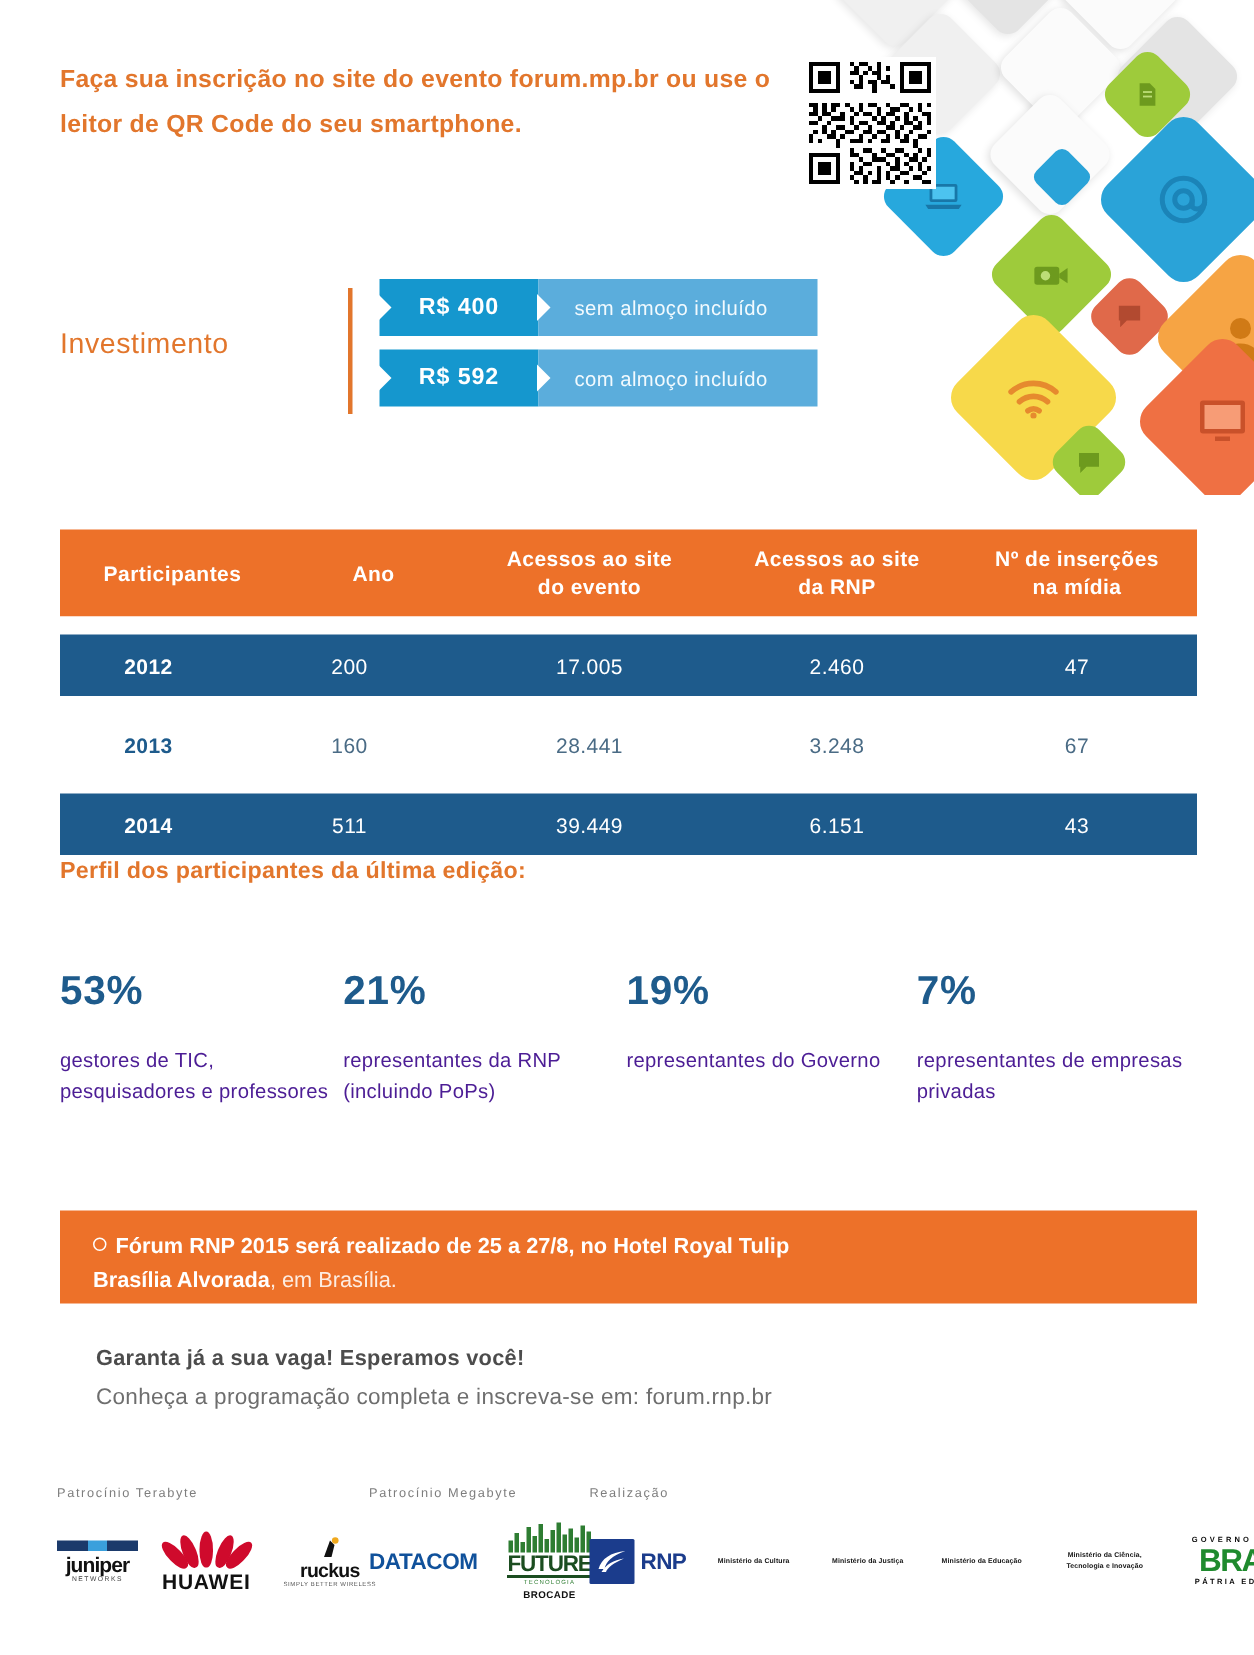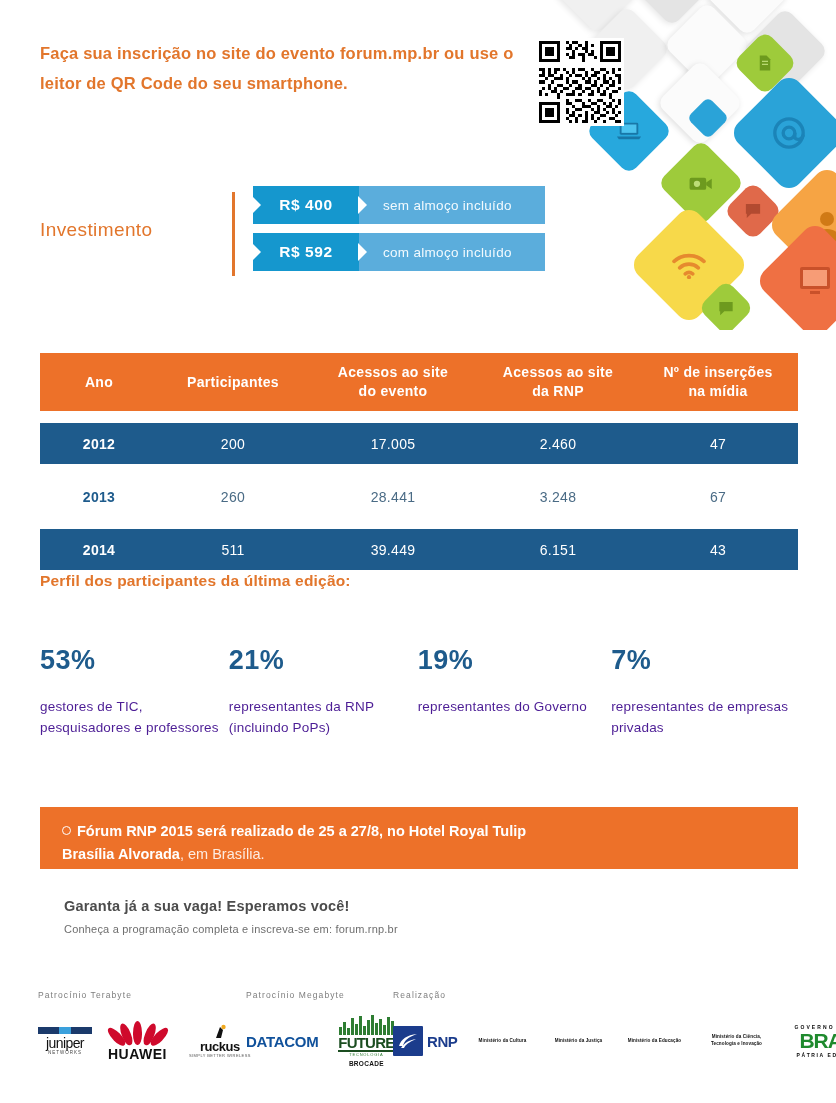--- a/index.html
+++ b/index.html
@@ -92,34 +92,34 @@
             font-size: 14.5px; line-height: 1.62; }
   #banner b { font-weight: bold; }
   #banner .light { color: #fdece1; font-weight: normal; }
   .ring { display: inline-block; width: 9px; height: 9px; border: 1.6px solid #fff;
           border-radius: 50%; margin-right: 6px; vertical-align: 1px; }
 
   
   #cta { position: absolute; left: 64px; top: 898px; }
   #cta .l1 { color: #4c4c4c; font-size: 14.5px; font-weight: bold;
              letter-spacing: .2px; margin-bottom: 9px; }
-  #cta .l2 { color: #6e6e6e; font-size: 11px; letter-spacing: .2px; }
+  #cta .l2 { color: #6e6e6e; font-size: 15px; letter-spacing: .2px; }
 
   
   #footer { position: absolute; left: 38px; top: 990px; width: 770px; }
   .fgroup { position: absolute; top: 0; }
   .fgroup .flabel { color: #7d7d7d; font-size: 8.5px; letter-spacing: 1.1px;
                     margin-bottom: 16px; }
   .flogos { display: flex; align-items: center; gap: 16px; height: 50px; }
 
   .logo { display: flex; align-items: center; justify-content: center; }
   .logo-juniper { flex-direction: column; }
   .jbar { width: 54px; height: 7px;
           background: linear-gradient(90deg,#1b3a6b 0 38%,#3aa0dc 38% 62%,#1b3a6b 62% 100%); }
-  .jtext { font-size: 14px; font-weight: normal; color: #111; letter-spacing: -.6px;
+  .jtext { font-size: 14px; font-weight: bold; color: #111; letter-spacing: -.6px;
            line-height: 1; margin-top: 2px; }
   .jsub { font-size: 4.5px; color: #444; letter-spacing: 1px; }
 
   .hw-petals { position: relative; width: 36px; height: 24px; }
   .hw-p { position: absolute; width: 9px; height: 23px; background: #cf0a2c;
           border-radius: 50% 50% 45% 45%; bottom: 0; }
   .htext { font-size: 14px; font-weight: bold; color: #111; letter-spacing: .5px;
            margin-top: 1px; }
 
   .ruckus-t { font-size: 13px; font-weight: bold; color: #111; letter-spacing: -.5px;
@@ -404,25 +404,25 @@
     </div>
     <div class="chip chip-desc">
       <span class="notch"></span>
       <span>com almoço incluído</span>
     </div>
   </div>
 </div>
 
 <div id="table">
   <div class="trow thead">
+    <div class="cell c1">
+      <span>Participantes</span>
+    </div>
     <div class="cell c0">
       <span>Ano</span>
-    </div>
-    <div class="cell c1">
-      <span>Participantes</span>
     </div>
     <div class="cell c2">
       <div><span>Acessos ao site</span><br>
       <span>do evento</span></div>
     </div>
     <div class="cell c3">
       <div><span>Acessos ao site</span><br>
       <span>da RNP</span></div>
     </div>
     <div class="cell c4">
@@ -438,21 +438,21 @@
     <div class="cell c1 num">200</div>
     <div class="cell c2 num">17.005</div>
     <div class="cell c3 num">2.460</div>
     <div class="cell c4 num">47</div>
   </div>
 
   <div class="gap"></div>
 
   <div class="trow tbody-row light">
     <div class="cell c0">2013</div>
-    <div class="cell c1 num">260</div>
+    <div class="cell c1 num">160</div>
     <div class="cell c2 num">28.441</div>
     <div class="cell c3 num">3.248</div>
     <div class="cell c4 num">67</div>
   </div>
 
   <div class="gap"></div>
 
   <div class="trow tbody-row dark">
     <div class="cell c0">2014</div>
     <div class="cell c1 num">511</div>

